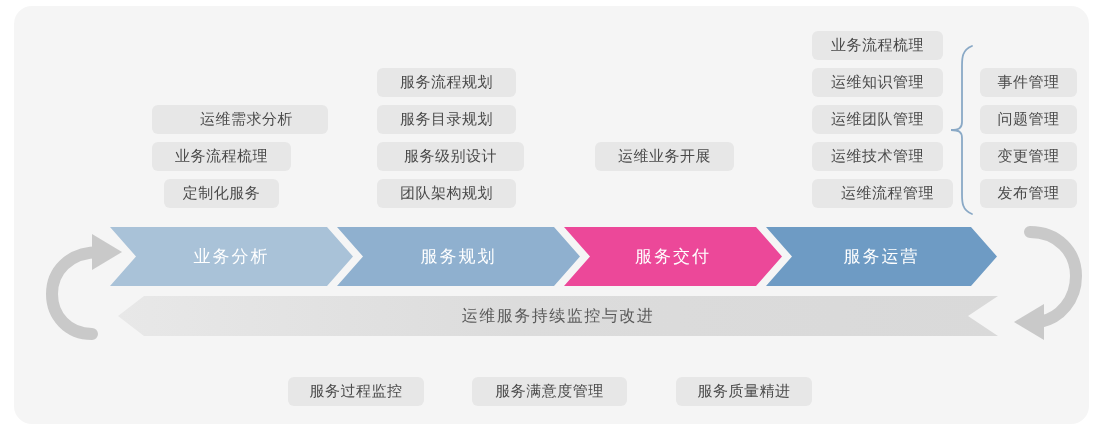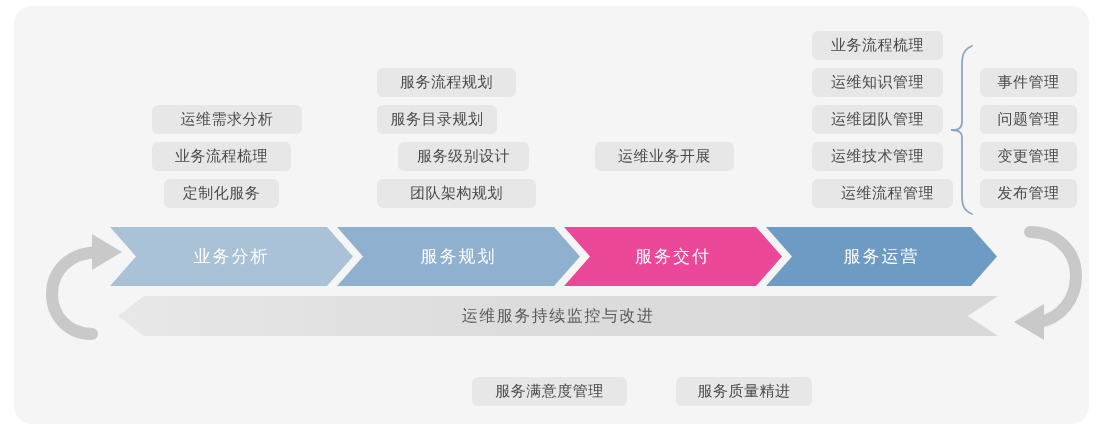--- a/index.html
+++ b/index.html
@@ -41,28 +41,28 @@
 
   .lbl{pointer-events:none;}
 </style>
 </head>
 <body>
 
 <div id="stage">
 
   <div class="card"></div>
 
-  <div class="pill" style="left:152px;top:105px;width:150px;">运维需求分析</div>
+  <div class="pill" style="left:152px;top:105px;width:163px;padding-left:13px;">运维需求分析</div>
   <div class="pill" style="left:152px;top:142px;width:139px;">业务流程梳理</div>
   <div class="pill" style="left:164px;top:179px;width:115px;">定制化服务</div>
 
   <div class="pill" style="left:377px;top:68px;width:139px;">服务流程规划</div>
-  <div class="pill" style="left:377px;top:105px;width:120px;">服务目录规划</div>
-  <div class="pill" style="left:377px;top:142px;width:131px;margin-left:21px;">服务级别设计</div>
-  <div class="pill" style="left:377px;top:179px;width:159px;">团队架构规划</div>
+  <div class="pill" style="left:377px;top:105px;width:139px;">服务目录规划</div>
+  <div class="pill" style="left:377px;top:142px;width:147px;">服务级别设计</div>
+  <div class="pill" style="left:377px;top:179px;width:139px;">团队架构规划</div>
 
   <div class="pill" style="left:595px;top:142px;width:139px;">运维业务开展</div>
 
   <div class="pill" style="left:812px;top:31px;width:131px;">业务流程梳理</div>
   <div class="pill" style="left:812px;top:68px;width:131px;">运维知识管理</div>
   <div class="pill" style="left:812px;top:105px;width:131px;border-radius:7px;">运维团队管理</div>
   <div class="pill" style="left:812px;top:142px;width:131px;">运维技术管理</div>
   <div class="pill" style="left:812px;top:179px;width:131px;padding-left:10px;">运维流程管理</div>
 
   <div class="brace">
@@ -100,16 +100,17 @@
     </svg>
   </div>
 
   <div class="loop loop-r">
     <svg width="90" height="128" viewBox="0 0 90 128" fill="none">
       <path d="M30 14 C58 14 76 34 76 58 C76 82 60 100 40 104" stroke="#c9c9c9" stroke-width="12" fill="none" stroke-linecap="round"></path>
       <path d="M44 86 L44 122 L14 104 Z" fill="#c9c9c9"></path>
     </svg>
   </div>
 
+  <div class="pill" style="left:288px;top:377px;width:136px;">服务过程监控</div>
   <div class="pill" style="left:472px;top:377px;width:155px;">服务满意度管理</div>
   <div class="pill" style="left:676px;top:377px;width:136px;">服务质量精进</div>
 
 </div>
 
 </body></html>

